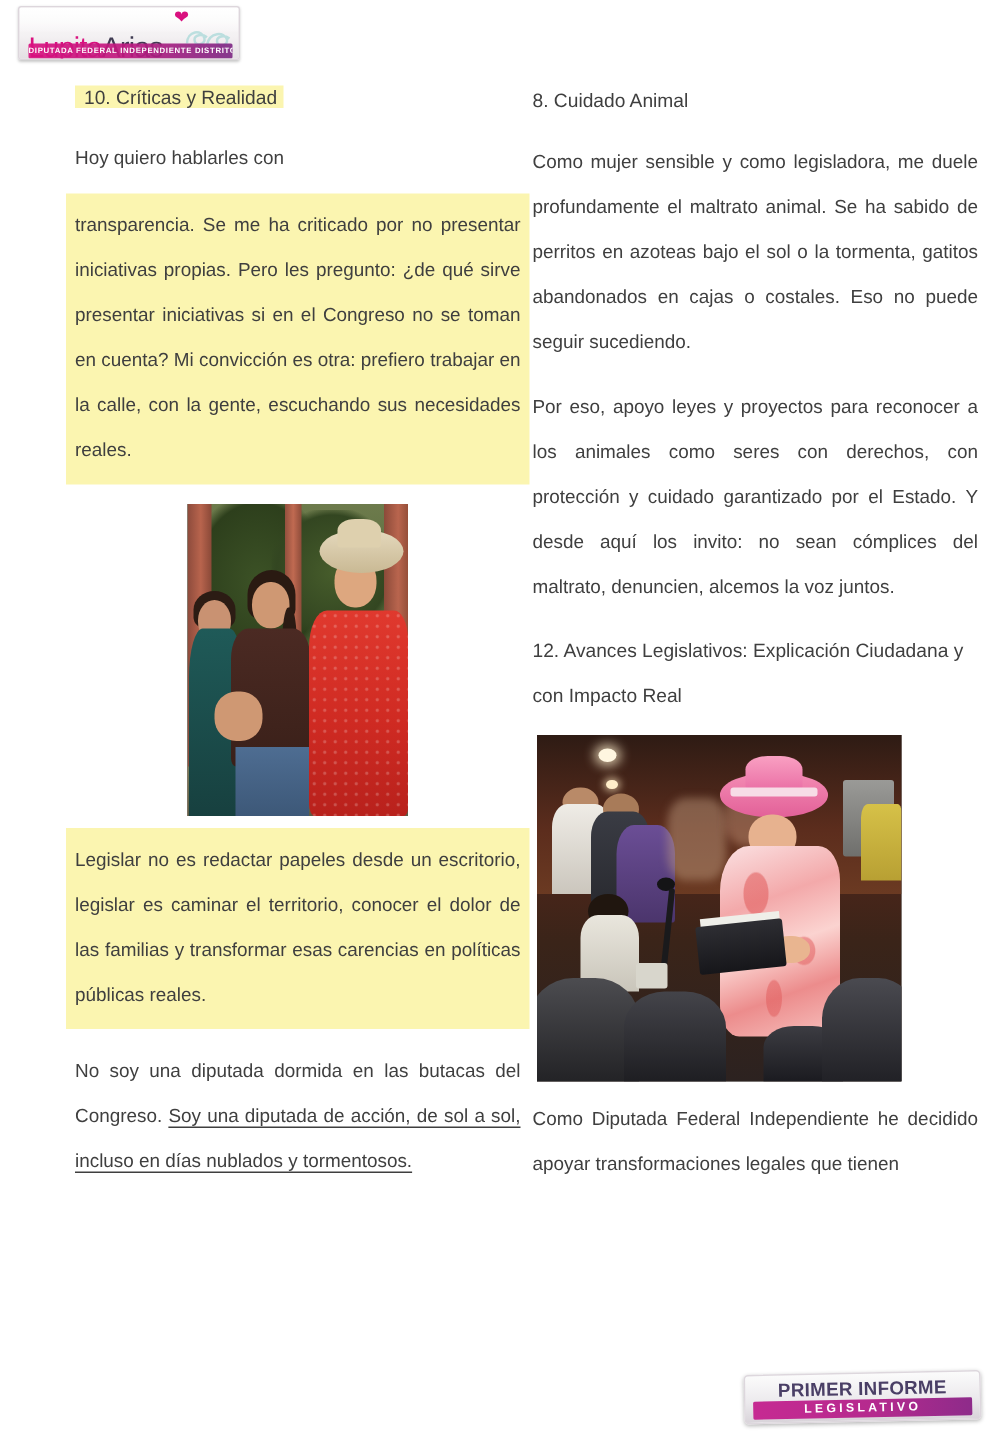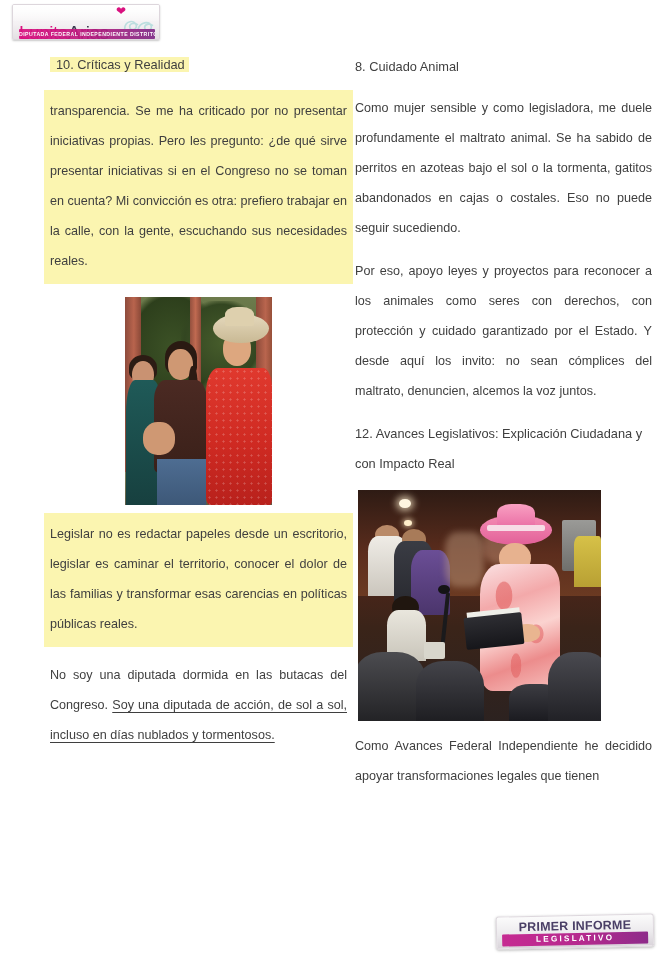--- a/index.html
+++ b/index.html
@@ -275,20 +275,21 @@
   </div>
 </div>
 
 <div class="col col-left">
 
 
   <h2 class="section">
     <span class="hl">10. Críticas y Realidad</span>
   </h2>
 
+  <p class="body tight">Hoy quiero hablarles con</p>
 
   <div class="block-hl">
     <p class="body">transparencia. Se me ha criticado por no presentar iniciativas propias. Pero les pregunto: ¿de qué sirve presentar iniciativas si en el Congreso no se toman en cuenta? Mi convicción es otra: prefiero trabajar en la calle, con la gente, escuchando sus necesidades reales.</p>
   </div>
 
   <div class="photo photo-1">
     <div class="ph-layer p1-sky"></div>
     <div class="ph-layer p1-tree1"></div>
     <div class="ph-layer p1-tree2"></div>
     <div class="ph-layer p1-col-l"></div>
@@ -356,21 +357,21 @@
     <div class="ph-layer p2-mic"></div>
     <div class="ph-layer p2-kidh"></div>
     <div class="ph-layer p2-kid"></div>
     <div class="ph-layer p2-label"></div>
     <div class="ph-layer p2-seat1"></div>
     <div class="ph-layer p2-seat2"></div>
     <div class="ph-layer p2-seat4"></div>
     <div class="ph-layer p2-seat3"></div>
   </div>
 
-  <p class="body">Como Avances Federal Independiente he decidido apoyar transformaciones legales que tienen</p>
+  <p class="body">Como Diputada Federal Independiente he decidido apoyar transformaciones legales que tienen</p>
 </div>
 
 <div class="footer-badge">
   <div class="fb-plate">
     <div class="fb-top">PRIMER INFORME</div>
     <div class="fb-bar">LEGISLATIVO</div>
   </div>
 </div>
 
 </body></html>

